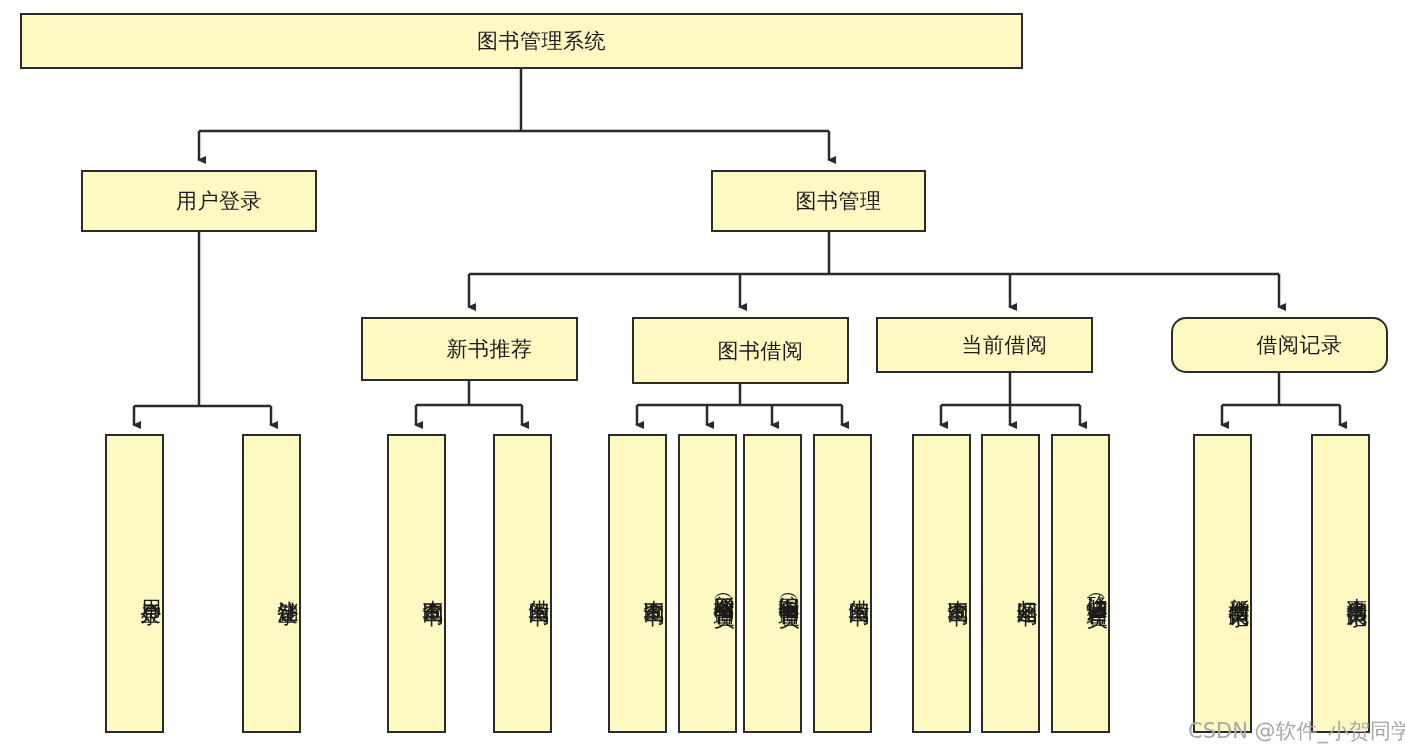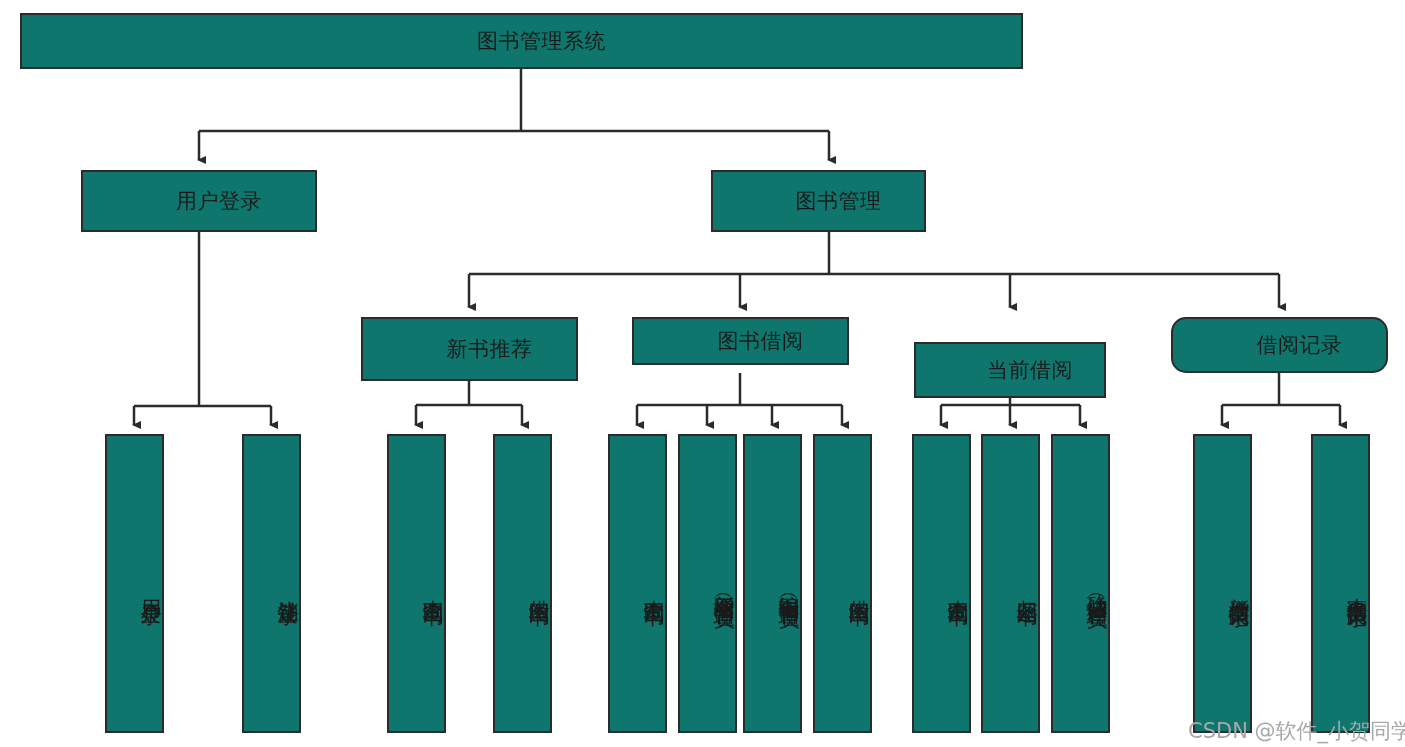--- a/index.html
+++ b/index.html
@@ -12,21 +12,21 @@
     width: 1405px;
     height: 747px;
     background: #ffffff;
     font-family: "DejaVu Sans", "Liberation Sans", sans-serif;
     overflow: hidden;
   }
   .node {
     position: absolute;
     box-sizing: border-box;
     border: 2.5px solid #2b2b2b;
-    background: #0f766e;
+    background: #fef9c3;
     display: flex;
     align-items: center;
     justify-content: center;
     color: #1a1a1a;
     padding-left: 40px;
   }
   .node.horiz {
     font-size: 21px;
     letter-spacing: 0.5px;
   }
@@ -123,24 +123,24 @@
   <div class="node horiz" style="left:81px; top:170px; width:236px; height:62px;">
     <span>用户登录</span>
   </div>
   <div class="node horiz" style="left:711px; top:170px; width:215px; height:62px;">
     <span>图书管理</span>
   </div>
 
   <div class="node horiz" style="left:361px; top:317px; width:217px; height:64px;">
     <span>新书推荐</span>
   </div>
-  <div class="node horiz" style="left:632px; top:317px; width:217px; height:48px;">
+  <div class="node horiz" style="left:632px; top:317px; width:217px; height:67px;">
     <span>图书借阅</span>
   </div>
-  <div class="node horiz" style="left:914px; top:317px; width:192px; height:56px;margin-top:25px;">
+  <div class="node horiz" style="left:876px; top:317px; width:217px; height:56px;">
     <span>当前借阅</span>
   </div>
   <div class="node horiz" style="left:1171px; top:317px; width:217px; height:56px;border-radius:15px;">
     <span>借阅记录</span>
   </div>
 
   <div class="node vert" style="left:105px; top:434px; width:59px; height:299px;">
     <span class="vtext">用户登录</span>
   </div>
   <div class="node vert" style="left:242px; top:434px; width:59px; height:299px;">

